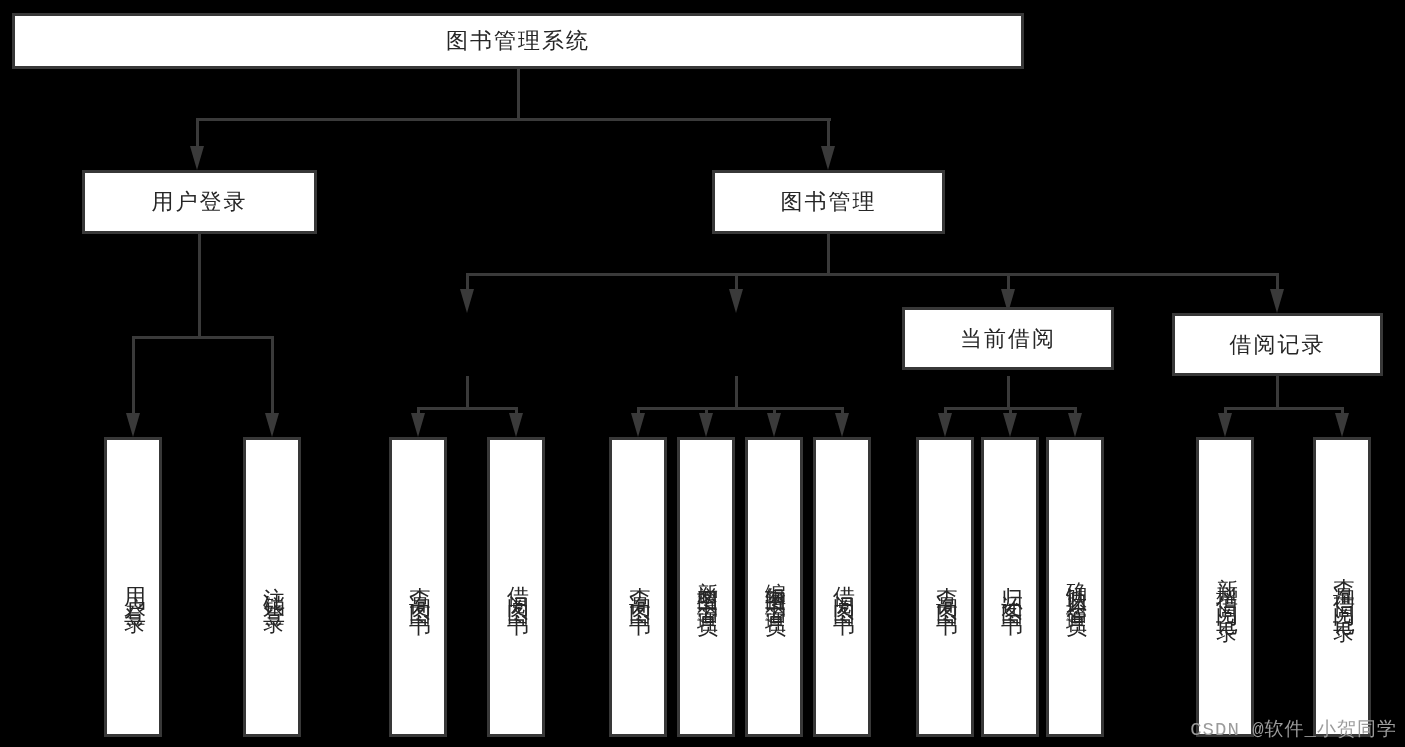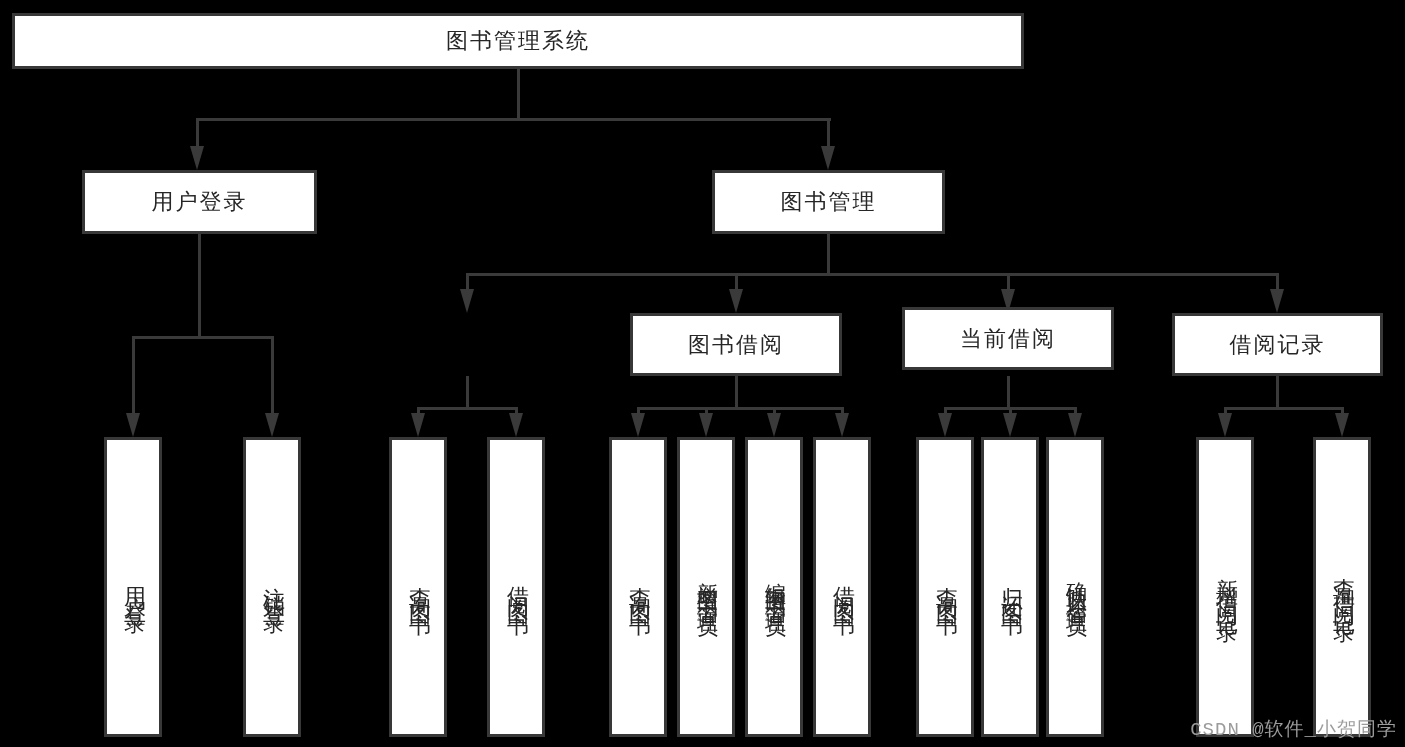--- a/index.html
+++ b/index.html
@@ -96,21 +96,20 @@
   <div class="line" style="left:466px; top:273px; width:813px; height:3px;"></div>
   <div class="line" style="left:466px; top:273px; width:3px; height:16px;"></div>
   <div class="line" style="left:735px; top:273px; width:3px; height:16px;"></div>
   <div class="line" style="left:1007px; top:273px; width:3px; height:16px;"></div>
   <div class="line" style="left:1276px; top:273px; width:3px; height:16px;"></div>
   <div class="arrow" style="left:460px; top:289px;"></div>
   <div class="arrow" style="left:729px; top:289px;"></div>
   <div class="arrow" style="left:1001px; top:289px;"></div>
   <div class="arrow" style="left:1270px; top:289px;"></div>
 
-  <div class="hnode" style="left:630px; top:313px; width:212px; height:63px;">图书借阅</div>
   <div class="hnode" style="left:902px; top:307px; width:212px; height:63px;">当前借阅</div>
   <div class="hnode" style="left:1172px; top:313px; width:211px; height:63px;">借阅记录</div>
 
   <div class="line" style="left:466px; top:376px; width:3px; height:31px;"></div>
   <div class="line" style="left:417px; top:407px; width:101px; height:3px;"></div>
   <div class="line" style="left:417px; top:407px; width:3px; height:6px;"></div>
   <div class="line" style="left:515px; top:407px; width:3px; height:6px;"></div>
   <div class="arrow" style="left:411px; top:413px;"></div>
   <div class="arrow" style="left:509px; top:413px;"></div>
 

